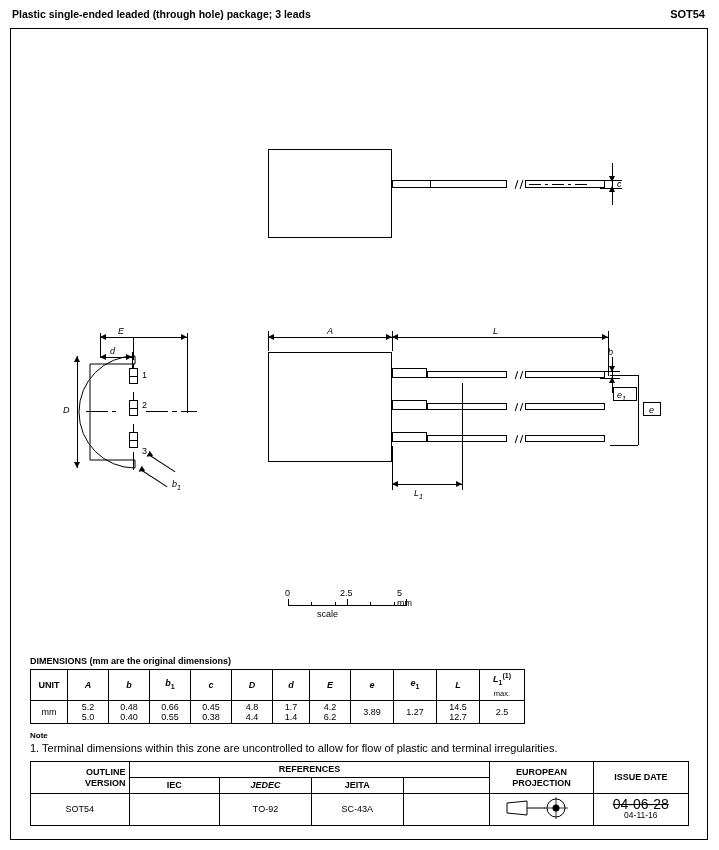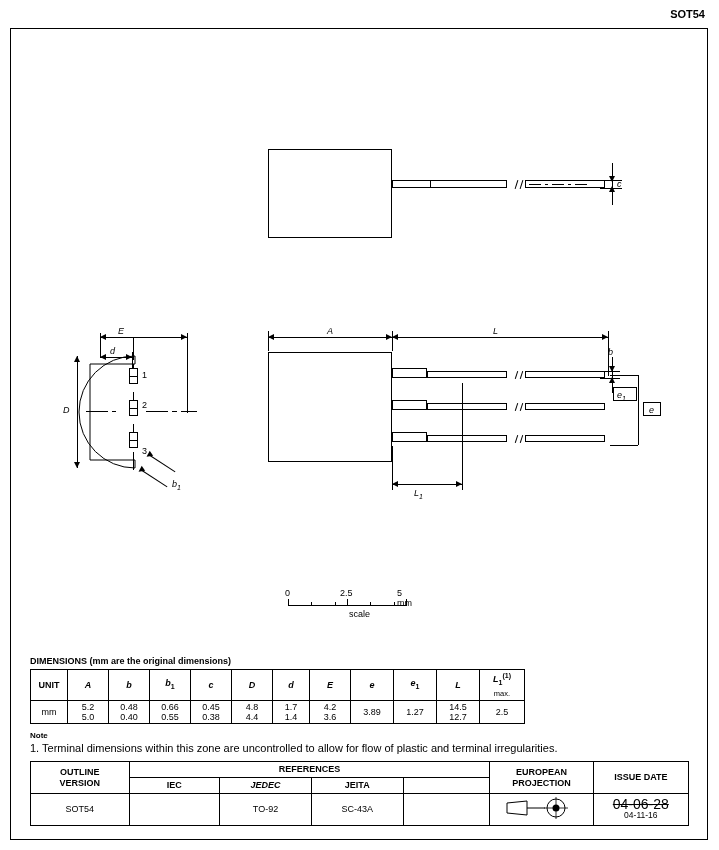--- a/index.html
+++ b/index.html
@@ -134,20 +134,21 @@
   .scalewrap { position: absolute; left: 285px; top: 588px; }
   .scalewrap .num { position: absolute; font-size: 9px; }
   .scalewrap .sc { position: absolute; font-size: 9px; }
 </style>
 </head>
 <body>
 
 <div class="page">
 
   <div class="hdr">
+    <div class="title">Plastic single-ended leaded (through hole) package; 3 leads</div>
     <div class="pkg">SOT54</div>
   </div>
 
   <div class="frame"></div>
 
   <div class="box" style="left:268px; top:149px; width:124px; height:89px;"></div>
 
   <div class="box" style="left:392px; top:180px; width:115px; height:8px;"></div>
   <div class="vln ln" style="left:430px; top:181px; height:7px;"></div>
 
@@ -287,21 +288,21 @@
     <div class="num" style="left:55px; top:0px;">2.5</div>
     <div class="num" style="left:112px; top:0px;">5 mm</div>
     <div class="hln ln" style="left:3px; top:17px; width:118px;"></div>
     <div class="vln ln" style="left:3px; top:11px; height:7px;"></div>
     <div class="vln ln" style="left:26px; top:14px; height:4px;"></div>
     <div class="vln ln" style="left:50px; top:14px; height:4px;"></div>
     <div class="vln ln" style="left:62px; top:11px; height:7px;"></div>
     <div class="vln ln" style="left:85px; top:14px; height:4px;"></div>
     <div class="vln ln" style="left:109px; top:14px; height:4px;"></div>
     <div class="vln ln" style="left:121px; top:11px; height:7px;"></div>
-    <div class="sc" style="left:64px; top:21px;">scale</div>
+    <div class="sc" style="left:32px; top:21px;">scale</div>
   </div>
 
   <div class="dimtitle">DIMENSIONS (mm are the original dimensions)</div>
 
   <table class="dim">
     <thead>
       <tr>
         <th style="width:30px;">UNIT</th>
         <th style="width:34px;"><i>A</i></th>
         <th style="width:34px;"><i>b</i></th>
@@ -338,40 +339,40 @@
         <td class="twoline">
           <span>4.8</span>
           <span>4.4</span>
         </td>
         <td class="twoline">
           <span>1.7</span>
           <span>1.4</span>
         </td>
         <td class="twoline">
           <span>4.2</span>
-          <span>3.6</span>
+          <span>6.2</span>
         </td>
         <td>3.89</td>
         <td>1.27</td>
         <td class="twoline">
           <span>14.5</span>
           <span>12.7</span>
         </td>
         <td>2.5</td>
       </tr>
     </tbody>
   </table>
 
   <div class="note">Note</div>
   <div class="notetext">1. Terminal dimensions within this zone are uncontrolled to allow for flow of plastic and terminal irregularities.</div>
 
   <table class="refs">
     <tbody>
         <tr>
-      <th rowspan="2" style="width:98px;">OUTLINE<br>VERSION</th>
+      <th rowspan="2" style="width:98px;text-align:right;">OUTLINE<br>VERSION</th>
       <th colspan="4">REFERENCES</th>
       <th rowspan="2" style="width:98px;">EUROPEAN<br>PROJECTION</th>
       <th rowspan="2" style="width:96px;">ISSUE DATE</th>
     </tr>
     <tr>
       <th style="width:92px;">IEC</th>
       <th style="width:92px;font-style:italic;">JEDEC</th>
       <th style="width:92px;">JEITA</th>
       <th style="width:90px;"></th>
     </tr>

